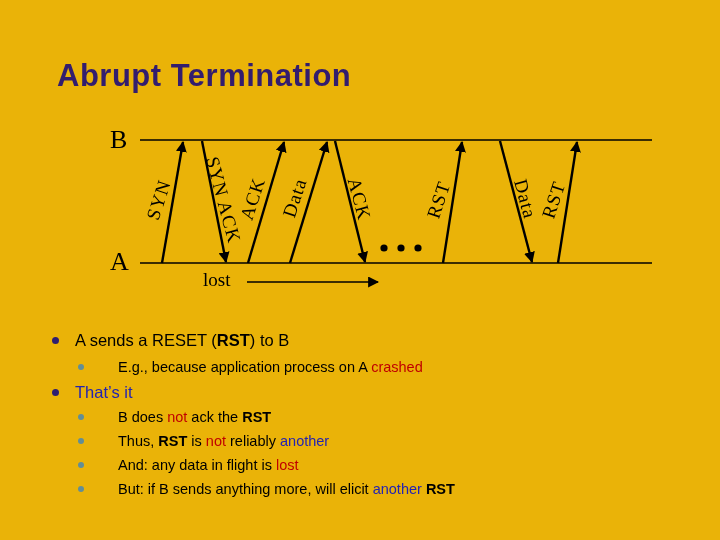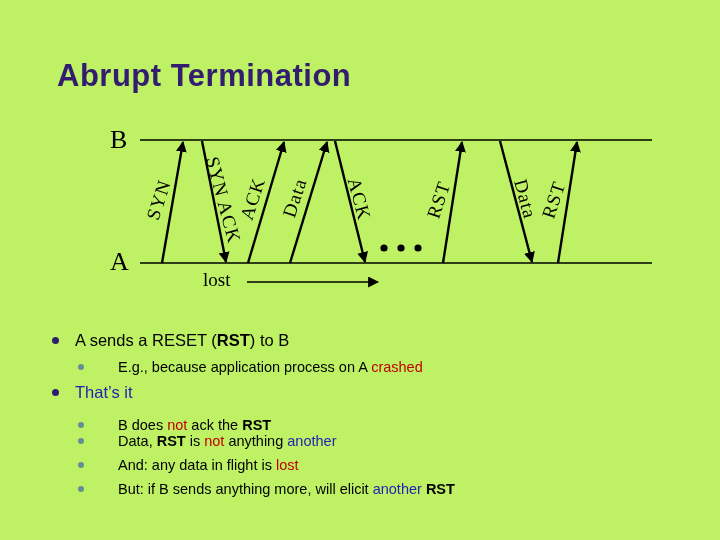--- a/index.html
+++ b/index.html
@@ -1,16 +1,16 @@
 <!DOCTYPE html>
 <html style="--title: #331D6E; --red: #C00000; --blue: #2323B2; --bullet1: #2F1E70; --bullet2: #628E96; --diagram: #000000;"><head>
 <meta charset="utf-8">
 <style>
   html,body{margin:0;padding:0;background:#fff;}
-  .page{position:relative;width:720px;height:540px;background:#bef264;overflow:hidden;
+  .page{position:relative;width:720px;height:540px;background:#eab308;overflow:hidden;
         font-family:"Liberation Sans",sans-serif;color:#000;}
   .slide-title{position:absolute;left:57px;top:58px;font-size:31px;font-weight:bold;
         color:var(--title);letter-spacing:.5px;}
   
   .diagram{position:absolute;left:0;top:0;width:720px;height:320px;}
   .diagram svg{position:absolute;left:0;top:0;}
   .host-label{position:absolute;font-family:"Liberation Serif",serif;font-size:26px;color:#000;}
   .host-b{left:110px;top:125px;}
   .host-a{left:110px;top:247px;}
   .time-label{position:absolute;left:203px;top:269px;font-family:"Liberation Serif",serif;
@@ -83,27 +83,27 @@
         <span><span class="seg-normal">A sends a RESET (</span><span class="seg-bold">RST</span><span class="seg-normal">) to B</span></span>
       </div>
       <div class="bullet-row level2" style="top: 359px;">
         <span class="bullet-dot"></span>
         <span><span class="seg-normal">E.g., because application process on A </span><span class="seg-red">crashed</span></span>
       </div>
       <div class="bullet-row level1" style="top: 383px;">
         <span class="bullet-dot"></span>
         <span><span class="seg-blue">That’s it</span></span>
       </div>
-      <div class="bullet-row level2" style="top: 409px; margin-top: 8px;">
+      <div class="bullet-row level2" style="top: 409px;">
         <span class="bullet-dot"></span>
         <span><span class="seg-normal">B does </span><span class="seg-red">not</span><span class="seg-normal"> ack the </span><span class="seg-bold">RST</span></span>
       </div>
       <div class="bullet-row level2" style="top: 433px;">
         <span class="bullet-dot"></span>
-        <span><span class="seg-normal">Data, </span><span class="seg-bold">RST</span><span class="seg-normal"> is </span><span class="seg-red">not</span><span class="seg-normal"> anything </span><span class="seg-blue">another</span></span>
+        <span><span class="seg-normal">Thus, </span><span class="seg-bold">RST</span><span class="seg-normal"> is </span><span class="seg-red">not</span><span class="seg-normal"> reliably </span><span class="seg-blue">another</span></span>
       </div>
       <div class="bullet-row level2" style="top: 457px;">
         <span class="bullet-dot"></span>
         <span><span class="seg-normal">And: any data in flight is </span><span class="seg-red">lost</span></span>
       </div>
       <div class="bullet-row level2" style="top: 481px;">
         <span class="bullet-dot"></span>
         <span><span class="seg-normal">But: if B sends anything more, will elicit </span><span class="seg-blue">another</span><span class="seg-normal"> </span><span class="seg-bold">RST</span></span>
       </div>
     </div>

